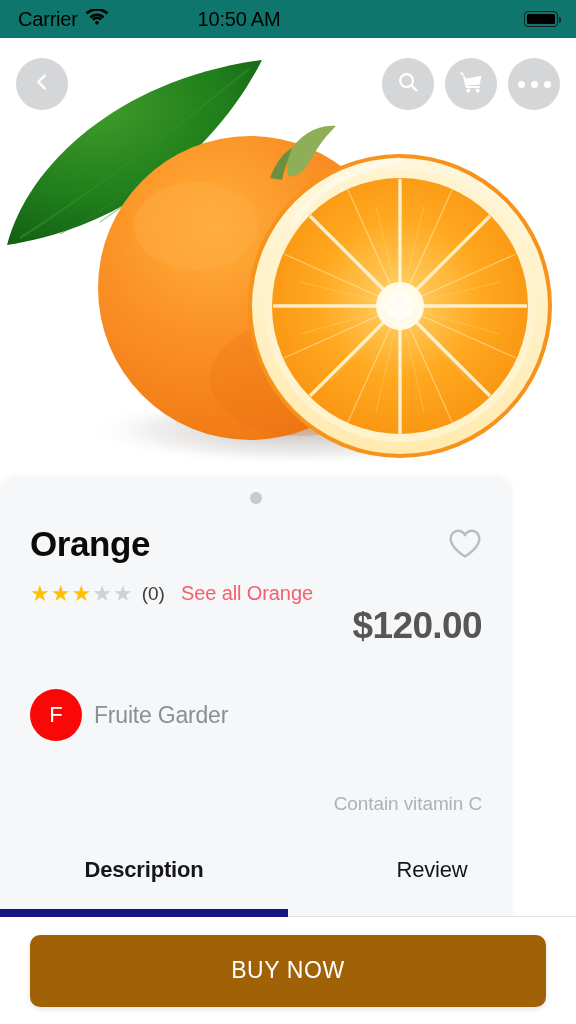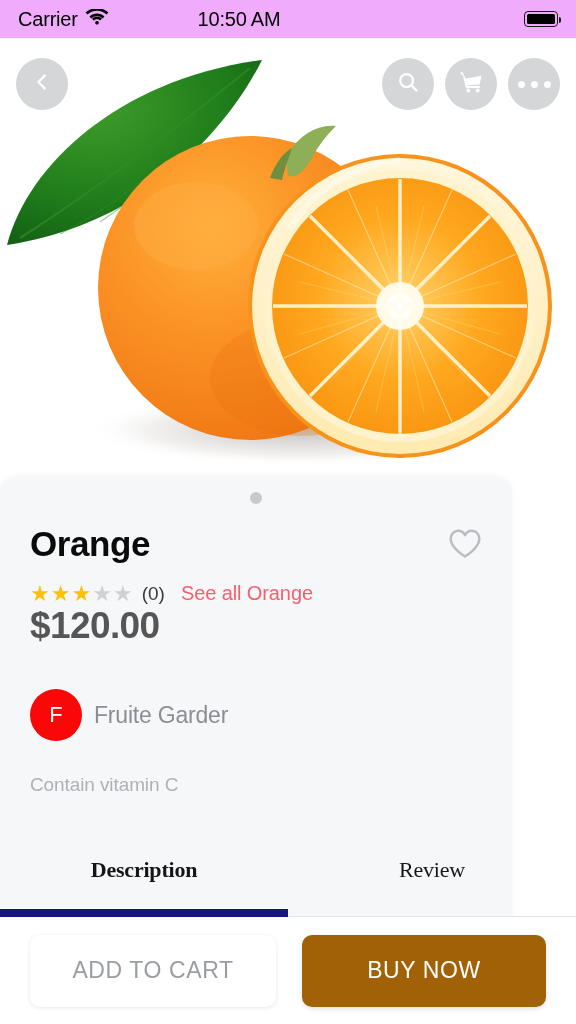--- a/index.html
+++ b/index.html
@@ -14,21 +14,21 @@
     position:relative;
     width:576px; height:1024px;
     background:#ffffff;
     overflow:hidden;
   }
 
   
   .statusbar {
     position:absolute; top:0; left:0;
     width:576px; height:38px;
-    background:#f0abfc;
+    background:#0f766e;
     display:flex; align-items:center;
     padding:0 18px;
     z-index:40;
   }
   .sb-left { display:flex; align-items:center; gap:7px; flex:0 0 auto; }
   .sb-carrier { font-size:20px; color:#000; letter-spacing:-0.2px; }
   .wifi-icon { display:block; }
   .sb-center {
     position:absolute; left:0; width:478px; text-align:center;
     font-size:20px; color:#000; font-weight:400; letter-spacing:-0.2px;
@@ -76,20 +76,21 @@
   .dots span { width:7px; height:7px; border-radius:50%; background:#fff; display:block;}
 
   
   .sheet {
     position:absolute; top:478px; left:0;
     width:512px; height:546px;
     background:#f6f7f9;
     border-radius:18px 18px 0 0;
     box-shadow:0 -2px 6px rgba(0,0,0,0.05);
     z-index:20;
+    text-align:right;
   }
   .pager-dot {
     position:absolute; top:14px; left:50%;
     transform:translateX(-50%);
     width:12px; height:12px; border-radius:50%;
     background:#c7c9cd;
   }
   .sheet-body { padding:48px 30px 0 30px; position:relative; }
 
   .title-row { display:flex; align-items:flex-start; }
@@ -115,27 +116,26 @@
   .seller-row { display:flex; align-items:center; margin-top:42px; }
   .avatar {
     width:52px; height:52px; border-radius:50%;
     background:#fa0707; color:#fff;
     display:flex; align-items:center; justify-content:center;
     font-size:22px; font-weight:500;
     flex:0 0 auto;
   }
   .seller-name { font-size:23px; color:#8b8e93; margin-left:12px; letter-spacing:-0.2px; }
 
-  .desc { margin-top:33px; font-size:19px; color:#aeb1b6; letter-spacing:-0.1px; }
+  .desc { margin-top:52px; font-size:19px; color:#aeb1b6; letter-spacing:-0.1px; }
 
   
   .tabs {
     position:absolute; top:845px; left:0; width:576px; height:72px;
     z-index:25;
-    font-family:Liberation Serif, serif;
   }
   .tabs-inner { display:flex; height:64px; }
   .tab {
     flex:1 1 50%;
     display:flex; align-items:flex-start; justify-content:center;
     padding-top:12px;
     font-size:22px; color:#15161a;
     cursor:pointer;
     letter-spacing:-0.2px;
   }
@@ -382,17 +382,16 @@
       <div class="tab">Review</div>
     </div>
     <div class="tab-underlines">
       <div class="u active"></div>
       <div class="u"></div>
     </div>
     <div class="tab-hairline"></div>
   </div>
 
   <div class="bottombar">
-    <button class="btn btn-cart">ADD TO CART</button>
     <button class="btn btn-buy">BUY NOW</button>
   </div>
 
 </div>
 
 </body></html>

